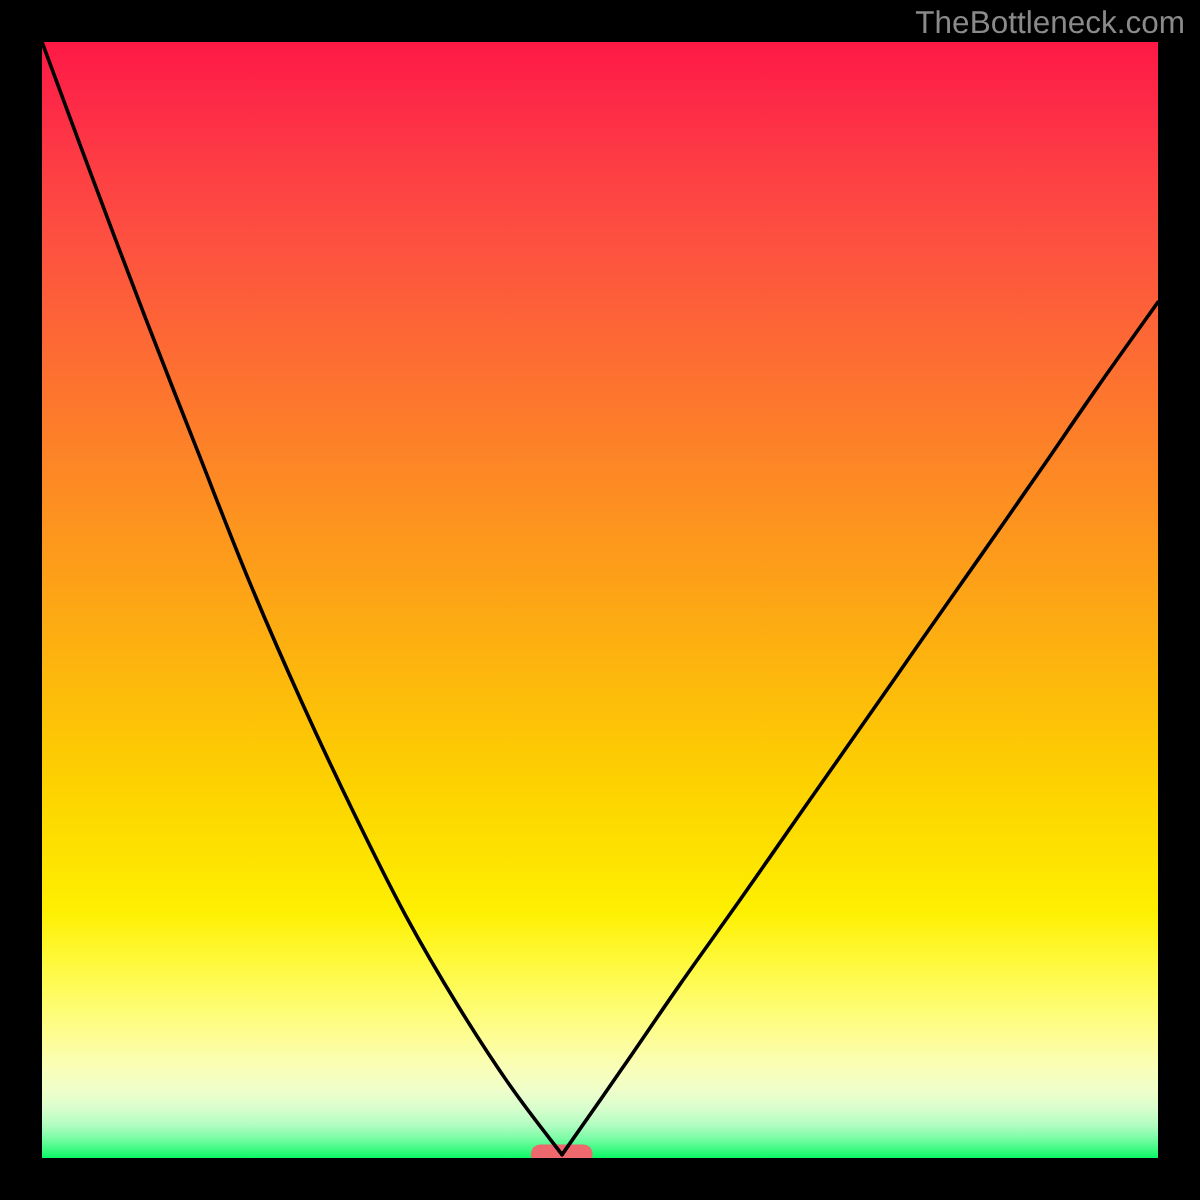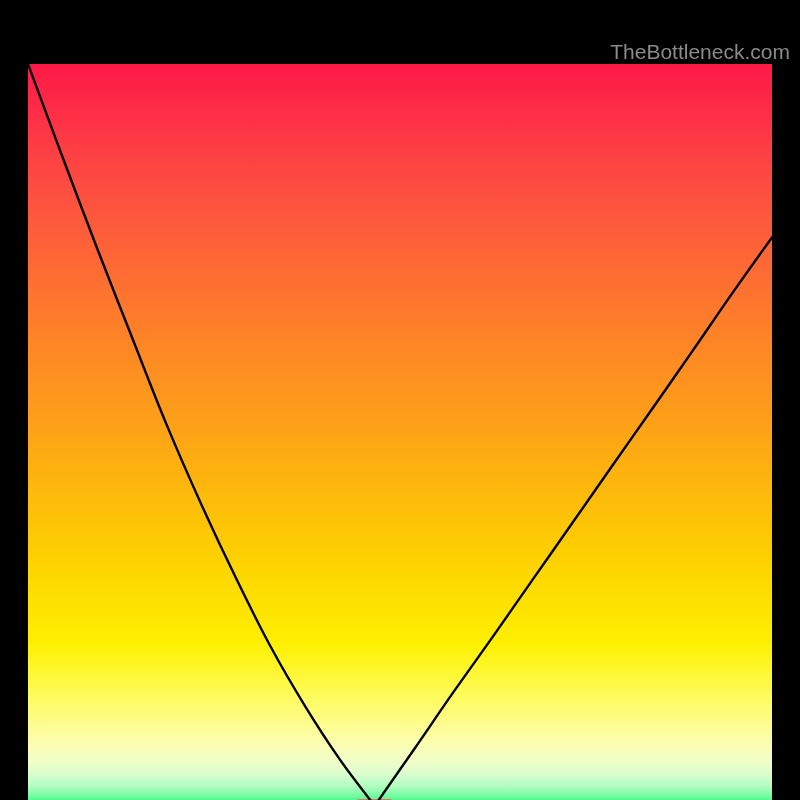--- a/index.html
+++ b/index.html
@@ -9,21 +9,20 @@
     background: #000;
     position: relative;
     overflow: hidden;
     font-family: Arial, Helvetica, sans-serif;
   }
   .frame {
     position: absolute;
     width: 800px;
     height: 760px;
     background: #000;
-    margin-top: 36px;
   }
   .plot {
     position: absolute;
     left: 28px;
     top: 28px;
     width: 744px;
     height: 744px;
     overflow: hidden;
   }
   .gradient {

